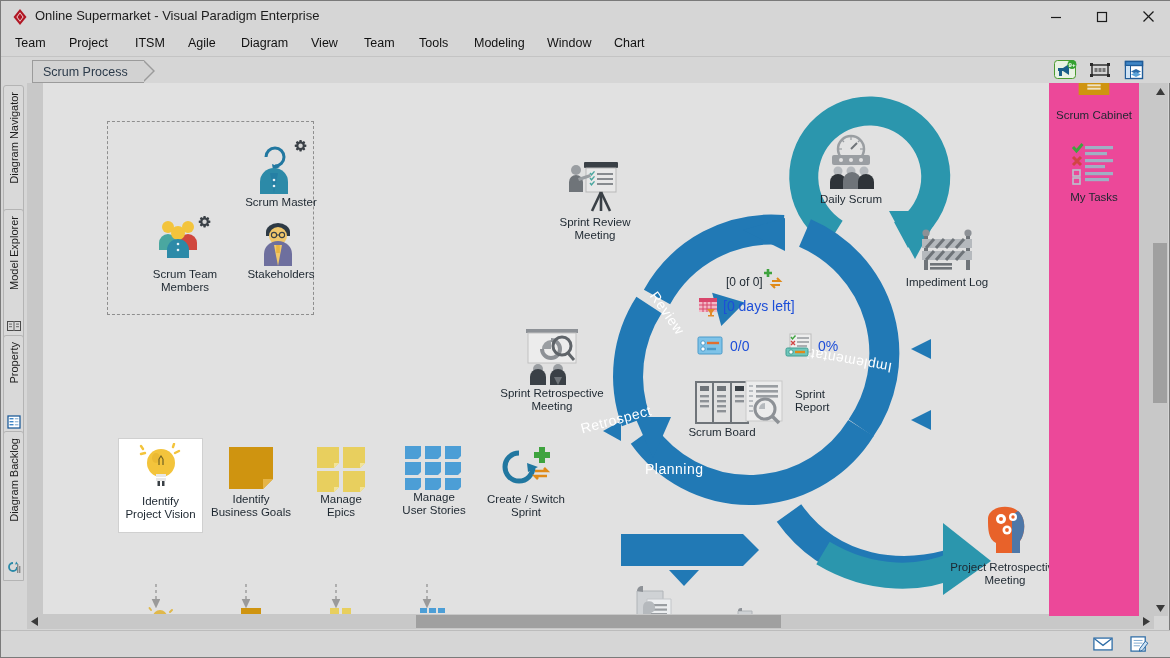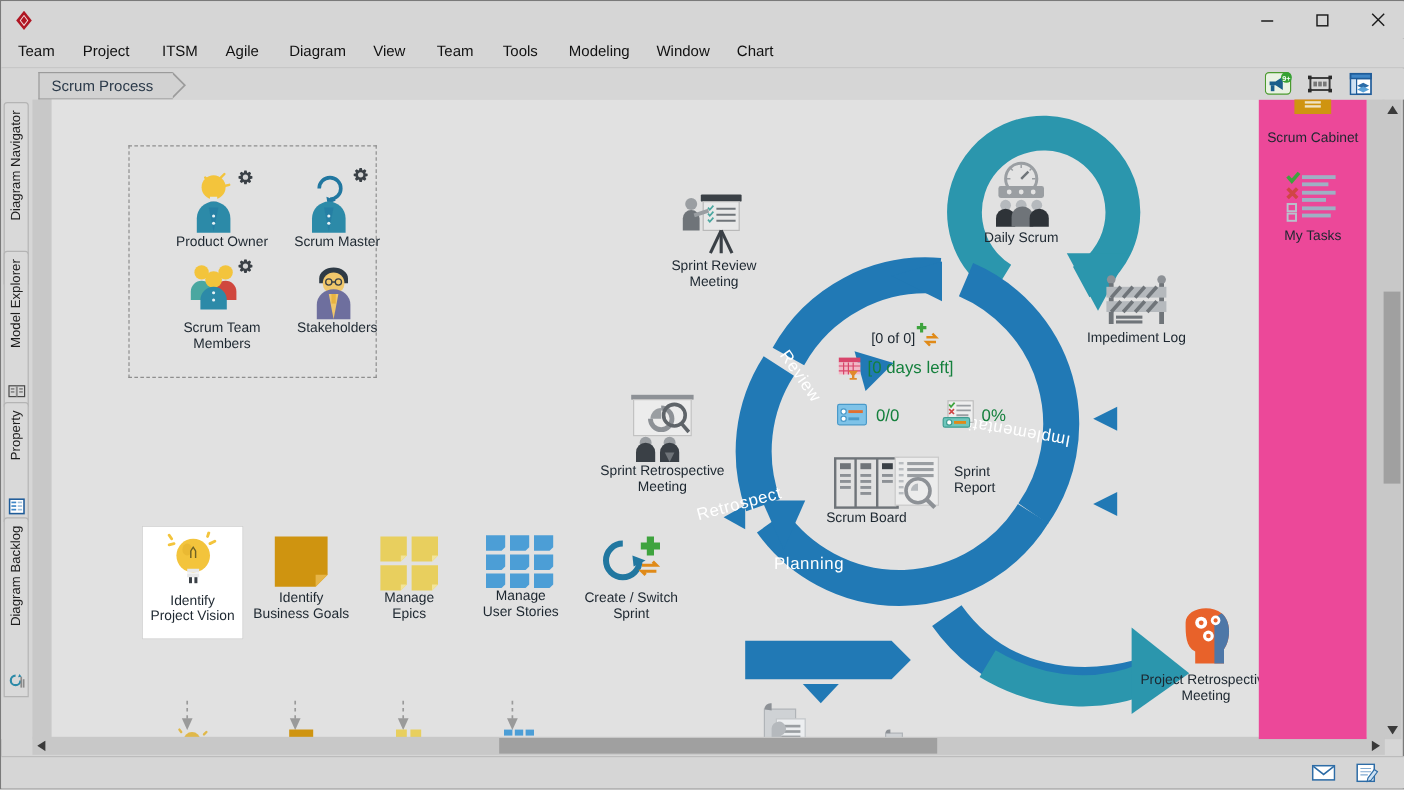--- a/index.html
+++ b/index.html
@@ -53,21 +53,21 @@
   
   .rightpanel{position:absolute;right:0;top:0;width:90px;height:533px;background:#ec4899;z-index:8;}
 
   .node{position:absolute;text-align:center;}
   .node .lbl{font-size:11.5px;color:#1d2730;line-height:13px;white-space:pre-line;}
   .node.sel{background:#ffffff;border:1px solid #d0d0d0;}
 
   .arcword{position:absolute;color:#ffffff;font-size:14px;letter-spacing:.5px;}
 
   .small-txt{position:absolute;font-size:12px;color:#1d2730;white-space:nowrap;}
-  .mid-txt{position:absolute;font-size:14px;color:#15803d;white-space:nowrap;}
+  .mid-txt{position:absolute;font-size:14px;color:#1d4ed8;white-space:nowrap;}
 
   
   .vscroll{position:absolute;right:1px;top:82px;width:16px;height:533px;background:#c8c8c8;}
   .vthumb{position:absolute;left:1px;width:14px;background:#a0a0a0;}
   .sarrow{position:absolute;left:0;width:16px;height:16px;display:flex;align-items:center;justify-content:center;}
   .hscroll{position:absolute;left:26px;bottom:28px;width:1127px;height:15px;background:#c8c8c8;}
   .hthumb{position:absolute;top:1px;height:13px;background:#a0a0a0;}
 
   .statusbar{position:absolute;left:0;bottom:0;width:1170px;height:27px;background:#d6d6d6;border-top:1px solid #bcbcbc;box-sizing:border-box;}
   .st-ic{position:absolute;bottom:5px;width:20px;height:16px;}
@@ -78,20 +78,21 @@
 <body>
 
 <div class="app">
 
   <div class="titlebar">
     <svg class="title-logo" viewBox="0 0 18 18">
       <path d="M9 1 L15.5 9 L9 17 L2.5 9 Z" fill="#b01623"></path>
       <path d="M9 4.2 L12.6 9 L9 13.8 L5.4 9 Z" fill="#ffffff" opacity="0.85"></path>
       <path d="M9 5.6 L11.6 9 L9 12.4 L6.4 9 Z" fill="#b01623"></path>
     </svg>
+    <div class="title-text">Online Supermarket - Visual Paradigm Enterprise</div>
     <div class="winbtns">
       <div class="winbtn">
         <svg width="12" height="12" viewBox="0 0 12 12">
             <line x1="1" y1="6.5" x2="11" y2="6.5" stroke="#1b1b1b" stroke-width="1.2"></line>
           </svg>
       </div>
       <div class="winbtn">
         <svg width="12" height="12" viewBox="0 0 12 12">
             <rect x="1.5" y="1.5" width="9" height="9" fill="none" stroke="#1b1b1b" stroke-width="1.2"></rect>
           </svg>
@@ -264,37 +265,20 @@
         </svg>
 
         <div class="arcword" style="left:600px;top:222px;transform:rotate(55deg);">Review</div>
         <div class="arcword" style="left:790px;top:225px;transform:rotate(100deg);writing-mode:vertical-rl;">Implementation</div>
         <div class="arcword" style="left:565px;top:300px;transform:rotate(-105deg);writing-mode:vertical-rl;">Retrospect</div>
         <div class="arcword" style="left:602px;top:378px;font-size:14px;">Planning</div>
 
         <div class="dashed-group" style="left:64px;top:38px;width:205px;height:192px;">
         </div>
 
-        <div class="node" style="left:96px;top:55px;width:92px;">
-          <svg width="58" height="58" viewBox="0 0 58 58" style="display:block;margin:0 auto;">
-            <circle cx="22" cy="18" r="10" fill="#f3c43c"></circle>
-            <path d="M19 26 h6 v4 h-6 z" fill="#e2e6e9"></path>
-            <rect x="19.5" y="30" width="5" height="3" fill="#9aa4ab"></rect>
-            <path d="M18 13 l-3-3 M28 10 l3-3 M31 17 l4-1" stroke="#f3c43c" stroke-width="2" stroke-linecap="round"></path>
-            <path d="M8 56 v-12 a14 14 0 0 1 28 0 v12 z" fill="#2c8aa8"></path>
-            <path d="M18 35 h8 l-4 20 z" fill="#2177a0" opacity="0.55"></path>
-            <circle cx="22" cy="42" r="1.3" fill="#e5f1f5"></circle>
-              <circle cx="22" cy="48" r="1.3" fill="#e5f1f5"></circle>
-            <g fill="#3a4046" transform="translate(40,4) scale(0.95)">
-              <path d="M8 0 l2 0 l.6 2.2 l2-1.1 l1.4 1.4 l-1.1 2 l2.2 .6 l0 2 l-2.2 .6 l1.1 2 l-1.4 1.4 l-2-1.1 l-.6 2.2 l-2 0 l-.6-2.2 l-2 1.1 l-1.4-1.4 l1.1-2 l-2.2-.6 l0-2 l2.2-.6 l-1.1-2 l1.4-1.4 l2 1.1 z"></path>
-              <circle cx="9" cy="6" r="2.3" fill="#d6d6d6"></circle>
-            </g>
-          </svg>
-          <div class="lbl">Product Owner</div>
-        </div>
 
         <div class="node" style="left:192px;top:55px;width:92px;">
           <svg width="58" height="58" viewBox="0 0 58 58" style="display:block;margin:0 auto;">
             <path d="M14 19 A9 9 0 1 1 23 28" fill="none" stroke="#2177a0" stroke-width="3"></path>
             <path d="M20 26 l8 3 l-7 3 z" fill="#2177a0"></path>
             <path d="M8 56 v-12 a14 14 0 0 1 28 0 v12 z" fill="#2c8aa8"></path>
             <path d="M18 35 h8 l-4 20 z" fill="#2177a0" opacity="0.55"></path>
             <circle cx="22" cy="42" r="1.3" fill="#e5f1f5"></circle>
               <circle cx="22" cy="48" r="1.3" fill="#e5f1f5"></circle>
             <g fill="#3a4046" transform="translate(40,2) scale(0.95)">

